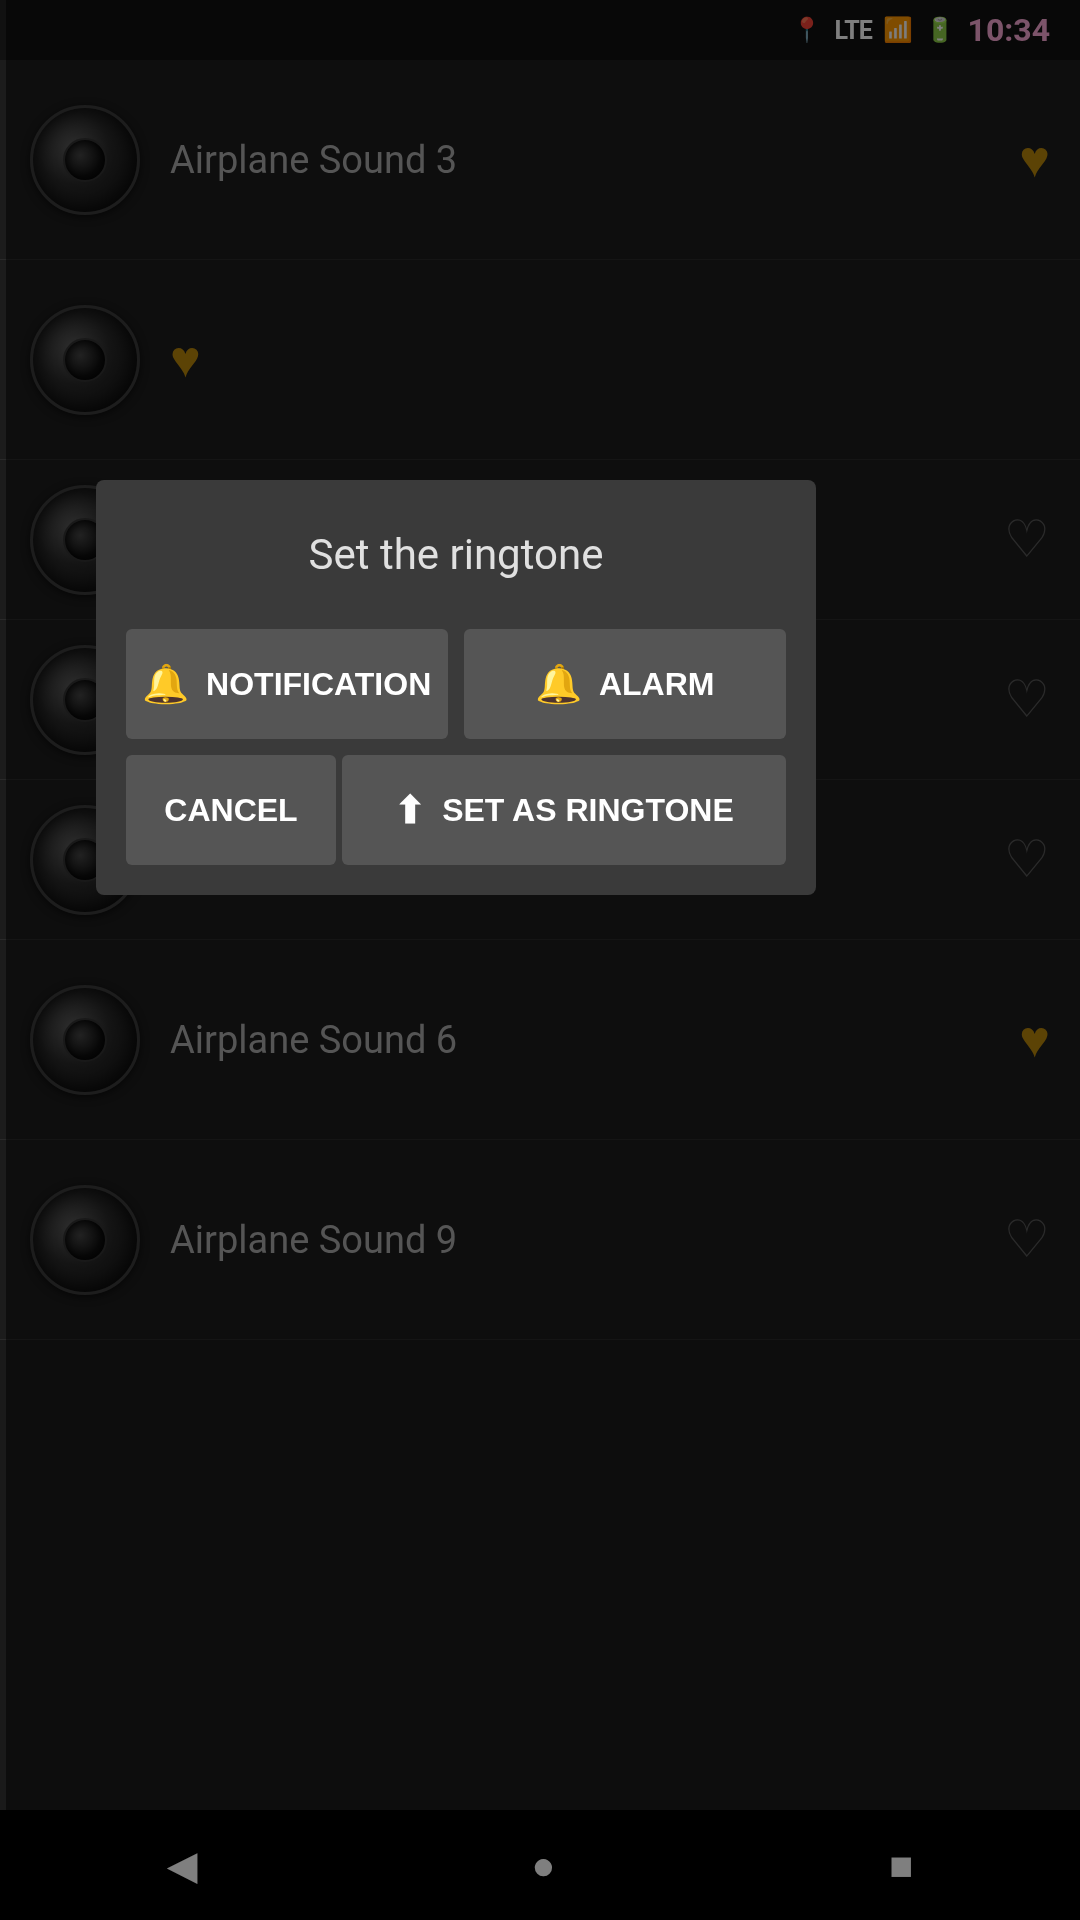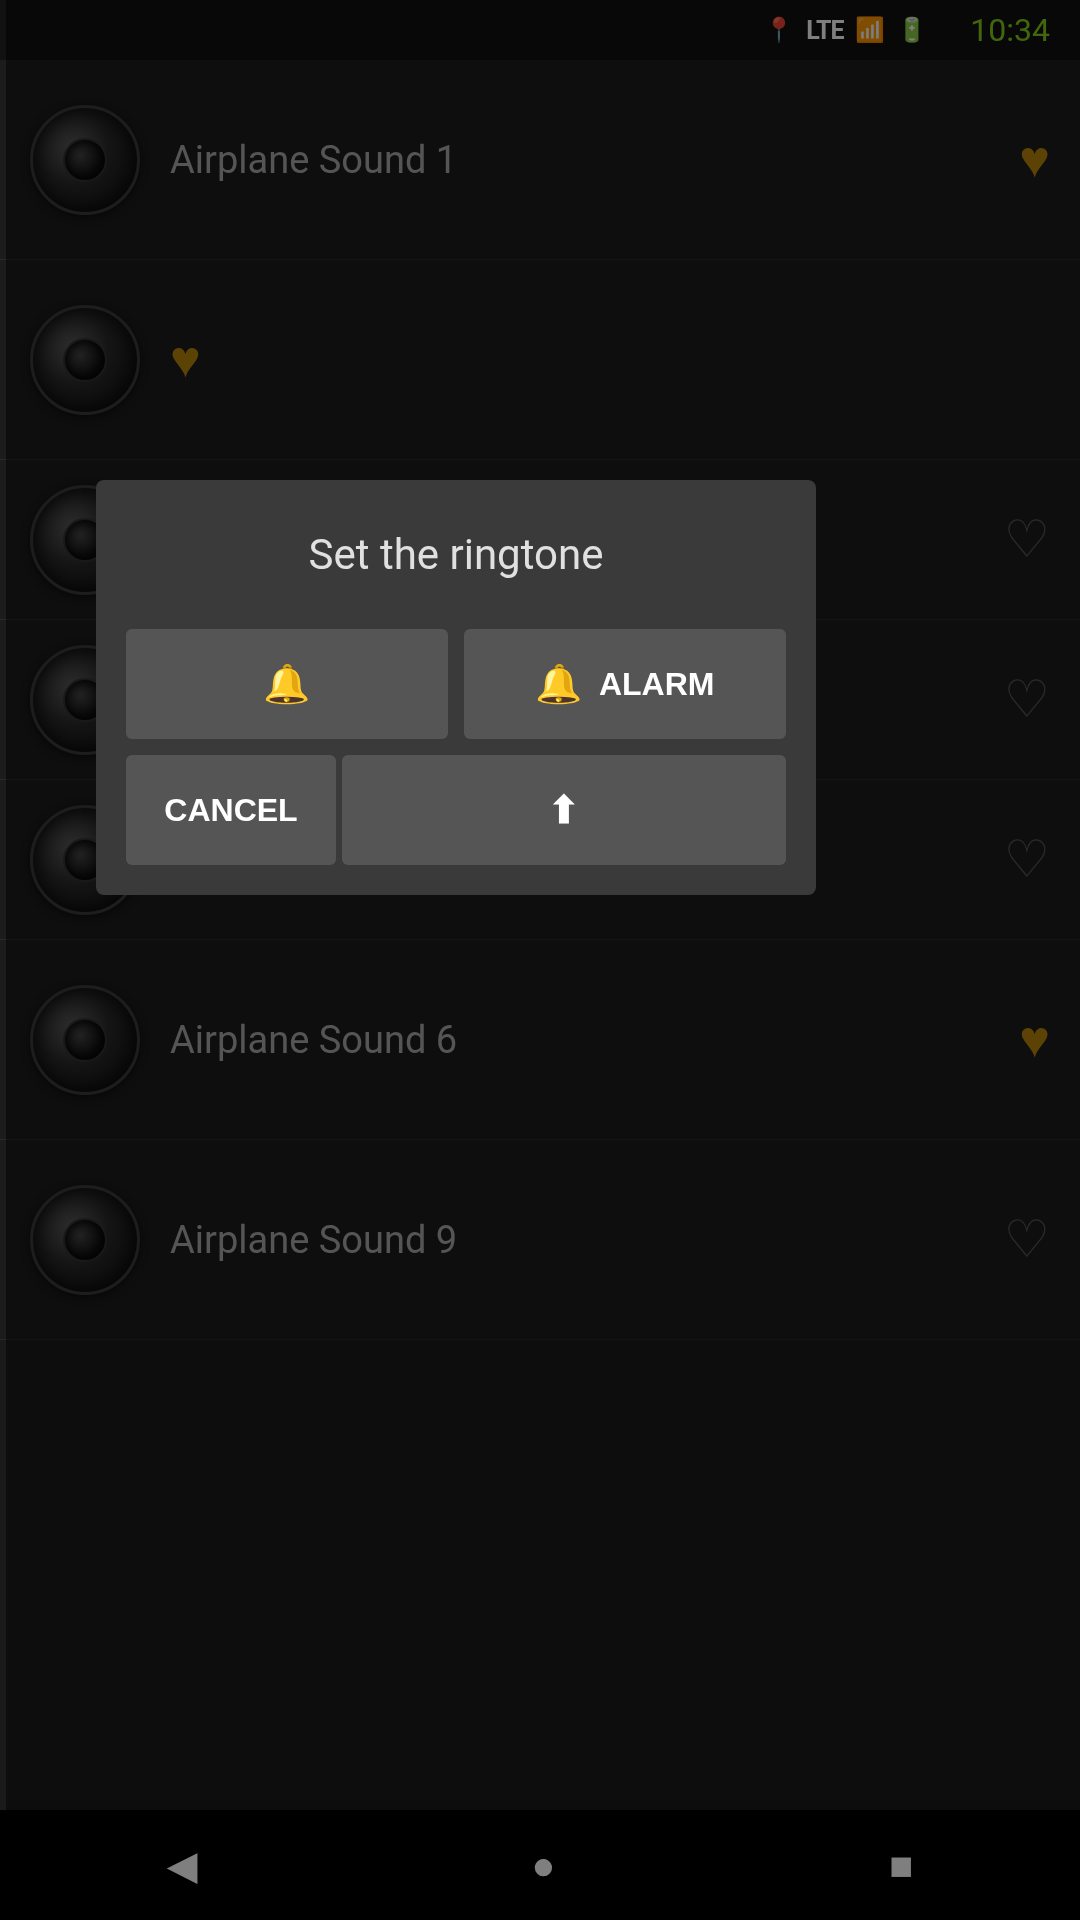--- a/index.html
+++ b/index.html
@@ -29,24 +29,23 @@
       gap: 16px;
     }
 
     .status-bar-icons {
       display: flex;
       align-items: center;
       gap: 12px;
     }
 
     .status-time {
-      color: #84cc16;
+      color: #f9a8d4;
       font-size: 32px;
-      font-weight: normal;
-      margin-left: 31px;
+      font-weight: bold;
     }
 
     .status-icon {
       color: #ffffff;
       font-size: 24px;
     }
 
     
     .sound-list {
       width: 100%;
@@ -209,21 +208,21 @@
     <span class="status-time">10:34</span>
   </div>
 </div>
 
 <div class="sound-list">
 
   <div class="sound-item">
     <div class="speaker-circle">
       <div class="speaker-inner"></div>
     </div>
-    <span class="sound-name">Airplane Sound 1</span>
+    <span class="sound-name">Airplane Sound 3</span>
     <span class="heart-filled">♥</span>
   </div>
 
   <div class="sound-item">
     <div class="speaker-circle">
       <div class="speaker-inner"></div>
     </div>
     <span class="heart-filled">♥</span>
   </div>
 
@@ -269,33 +268,35 @@
 
 </div>
 
 <div class="dialog-overlay">
   <div class="dialog">
     <div class="dialog-title">Set the ringtone</div>
 
     <div class="dialog-buttons-row1">
       <button class="btn btn-notification">
         <span class="btn-icon">🔔</span>
+        <span>NOTIFICATION</span>
       </button>
       <button class="btn btn-alarm">
         <span class="btn-icon">🔔</span>
         <span>ALARM</span>
       </button>
     </div>
 
     <div class="dialog-buttons-row2">
       <button class="btn btn-cancel">
         <span>CANCEL</span>
       </button>
       <button class="btn btn-set-ringtone">
         <span class="btn-icon">⬆</span>
+        <span>SET AS RINGTONE</span>
       </button>
     </div>
   </div>
 </div>
 
 <div class="nav-bar">
   <span class="nav-btn">◀</span>
   <span class="nav-btn">●</span>
   <span class="nav-btn">■</span>
 </div>

